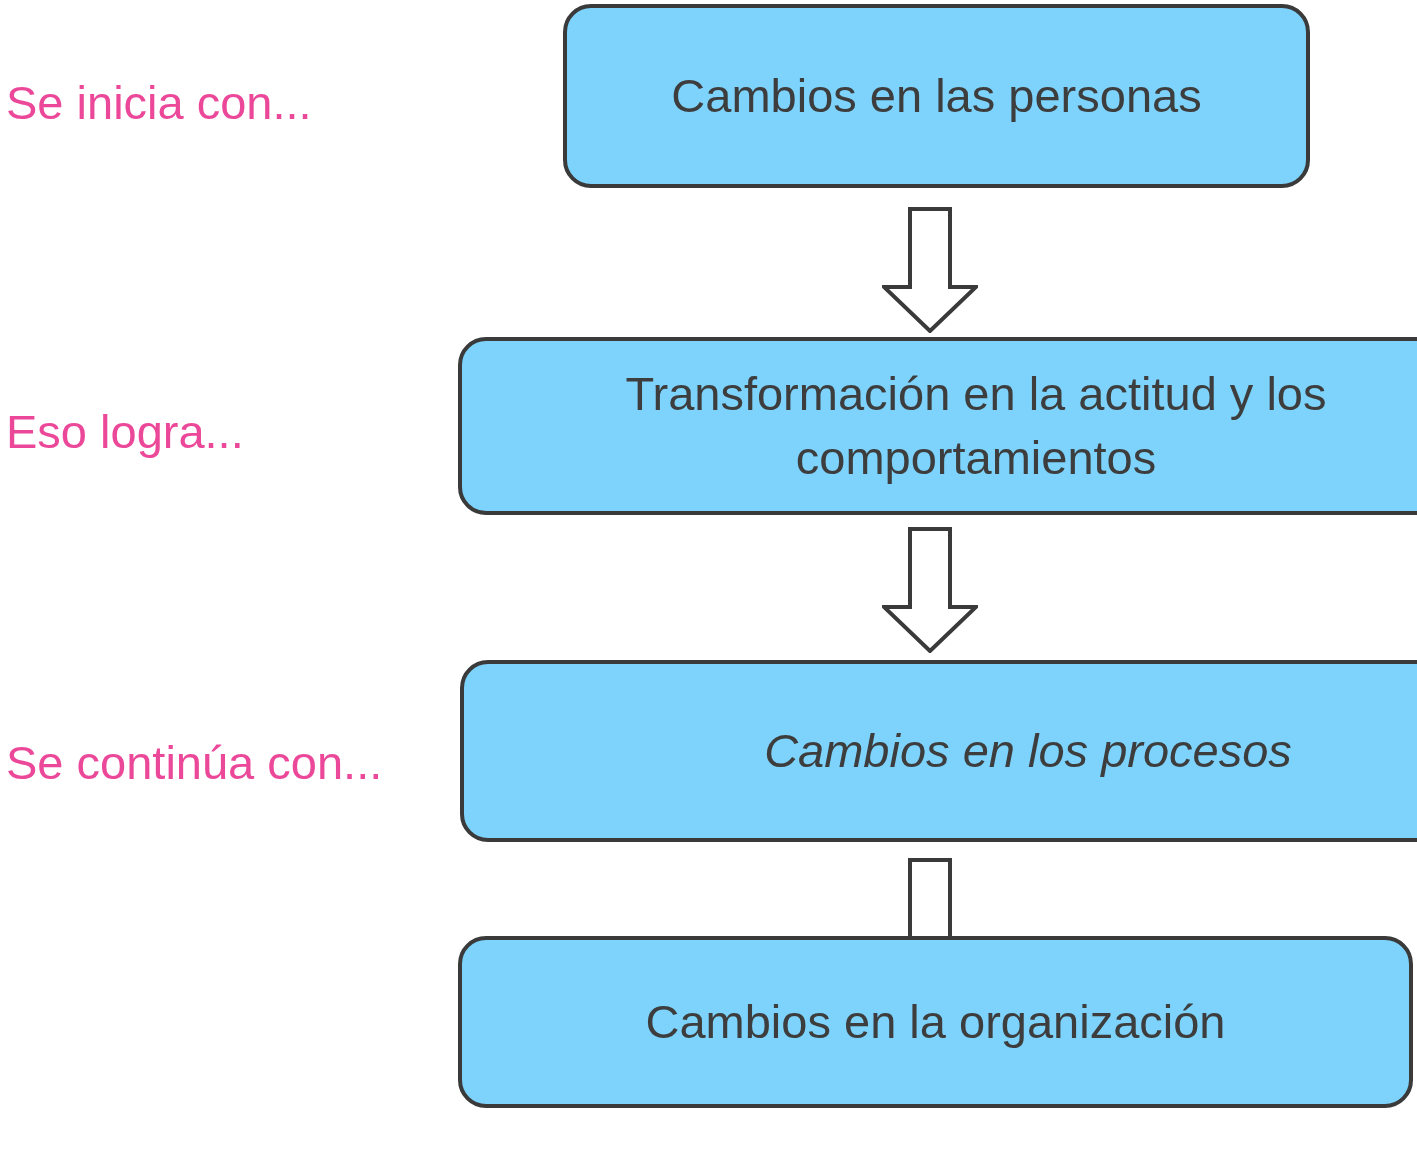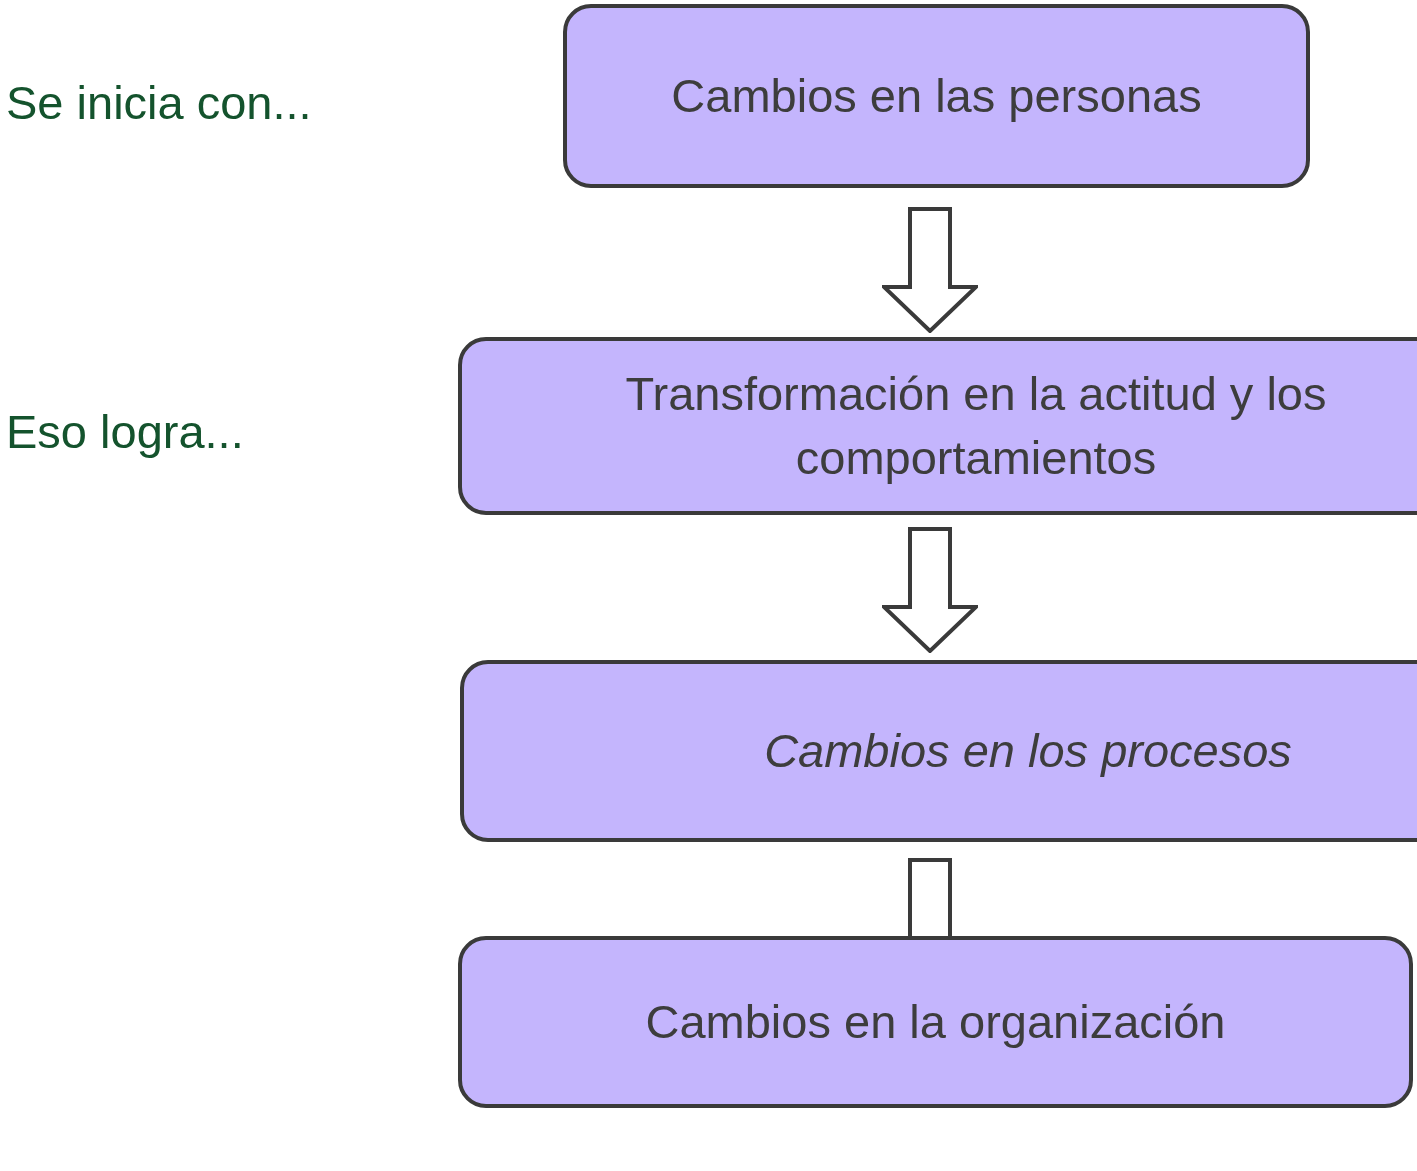--- a/index.html
+++ b/index.html
@@ -14,29 +14,29 @@
     background: #ffffff;
     font-family: "Liberation Sans", sans-serif;
     color: #3a3a3a;
     overflow: hidden;
   }
   .step-label {
     position: absolute;
     left: 6px;
     font-size: 47px;
     line-height: 60px;
-    color: #14532d;
+    color: #ec4899;
     white-space: nowrap;
   }
   .flow-box {
     position: absolute;
     box-sizing: border-box;
     border: 4px solid #3a3a3a;
     border-radius: 28px;
-    background: #c4b5fd;
+    background: #7dd3fc;
     display: flex;
     align-items: center;
     justify-content: center;
     text-align: center;
     font-size: 47px;
     line-height: 64px;
     color: #3d3d3d;
   }
   #box-1 { left: 563px; top: 4px;   width: 747px; height: 184px; }
   #box-2 { left: 458px; top: 337px; width: 1036px; height: 178px; padding: 0 95px; }
@@ -52,20 +52,21 @@
   #arrow-2 { top: 527px; }
   #arrow-3 { top: 858px; }
 </style>
 </head>
 <body>
 
 <div id="stage">
 
   <div class="step-label" style="top:73px">Se inicia con...</div>
   <div class="step-label" style="top:402px">Eso logra...</div>
+  <div class="step-label" style="top:733px">Se continúa con...</div>
 
   <div class="flow-box" id="box-1">
     <span>Cambios en las personas</span>
   </div>
 
   <div class="flow-arrow" id="arrow-1">
     <svg width="96" height="126" viewBox="0 0 96 126">
       <polygon points="28,2 68,2 68,80 94,80 48,124 2,80 28,80" fill="#ffffff" stroke="#3a3a3a" stroke-width="4" stroke-linejoin="miter"></polygon>
     </svg>
   </div>

